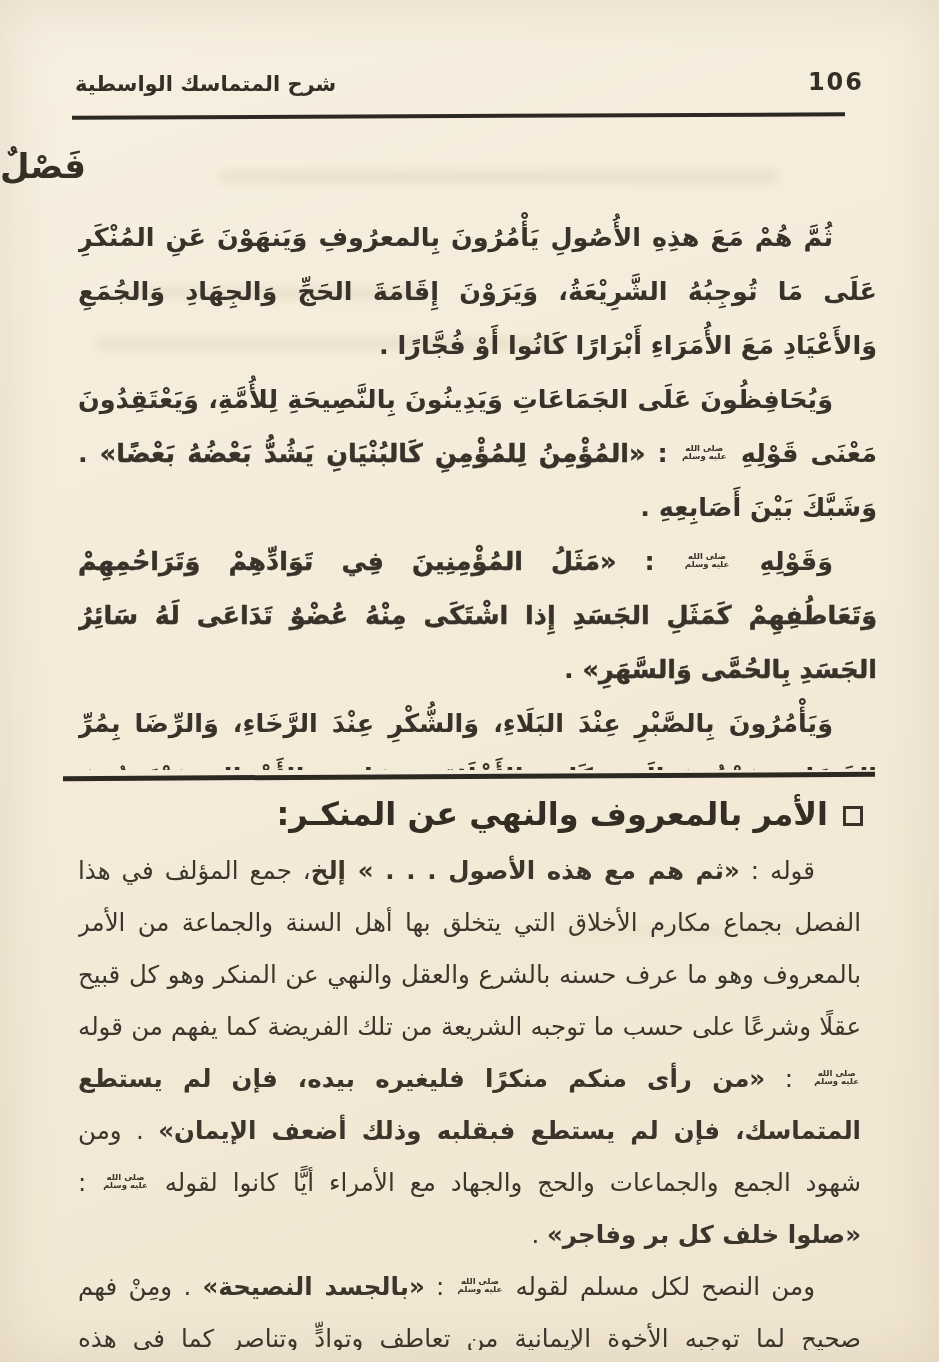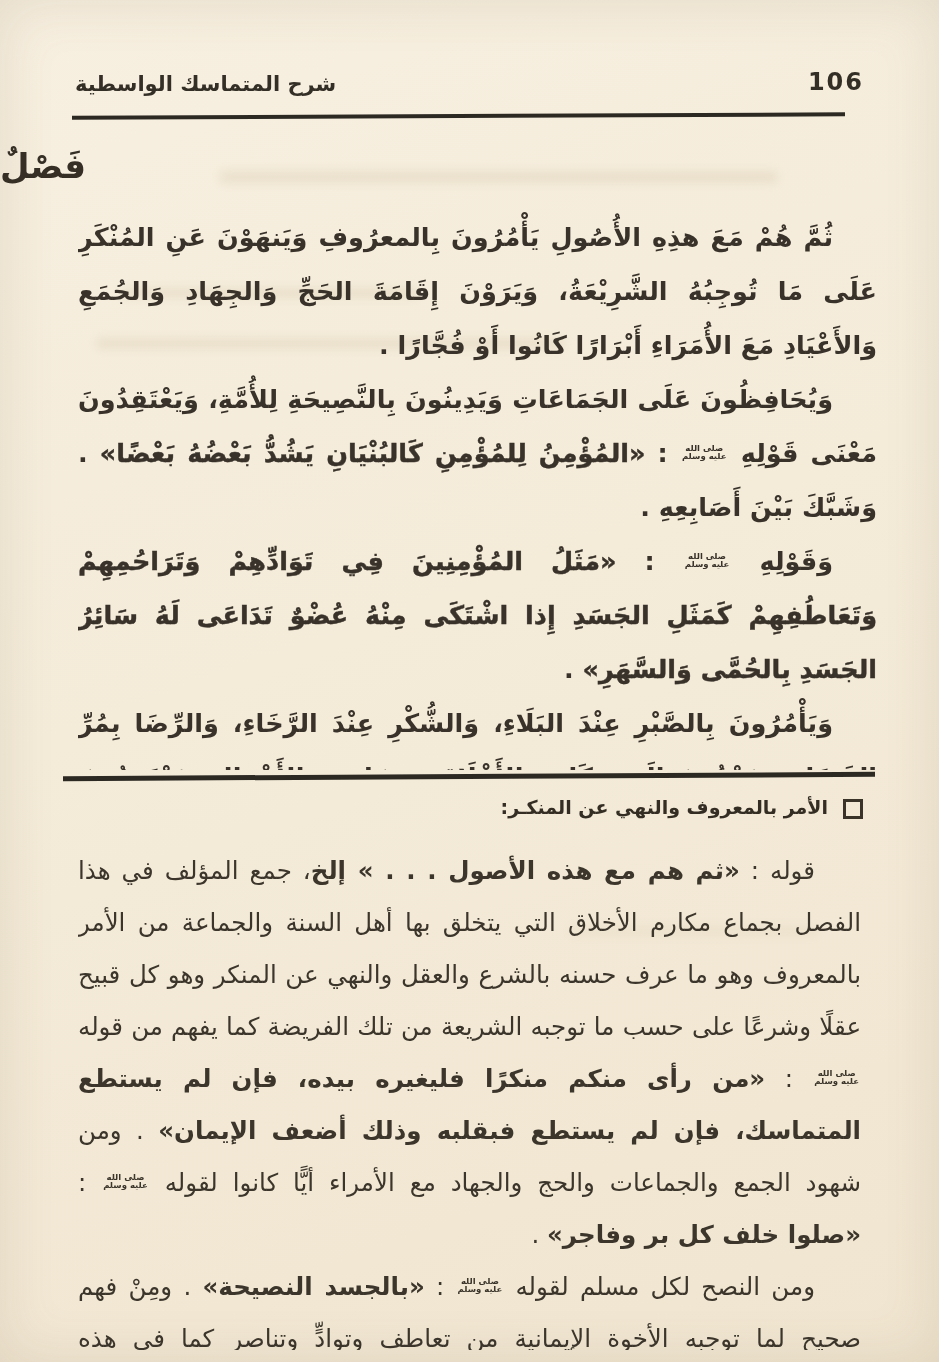--- a/index.html
+++ b/index.html
@@ -40,21 +40,21 @@
     position:absolute;top:210px;right:62px;left:78px;height:560px;overflow:hidden;
     font-size:25.5px;font-weight:700;line-height:54px;
     text-align:justify;color:#38322a;
   }
   .matn p{margin:0;text-indent:44px;}
   .heavy{-webkit-text-stroke:0.4px currentColor;}
 
   .c-head{
     position:absolute;top:795px;right:76px;
     display:flex;align-items:center;gap:15px;
-    font-size:19px;font-weight:700;color:#332d24;
+    font-size:32px;font-weight:700;color:#332d24;
   }
   .sq{
     width:14px;height:14px;border:3px solid #39332a;display:inline-block;
     flex:0 0 auto;margin-top:4px;background:transparent;
   }
 
   .commentary{
     position:absolute;top:845px;right:78px;left:78px;height:505px;overflow:hidden;
     font-size:24.5px;font-weight:400;line-height:52px;
     text-align:justify;color:#3b352b;

